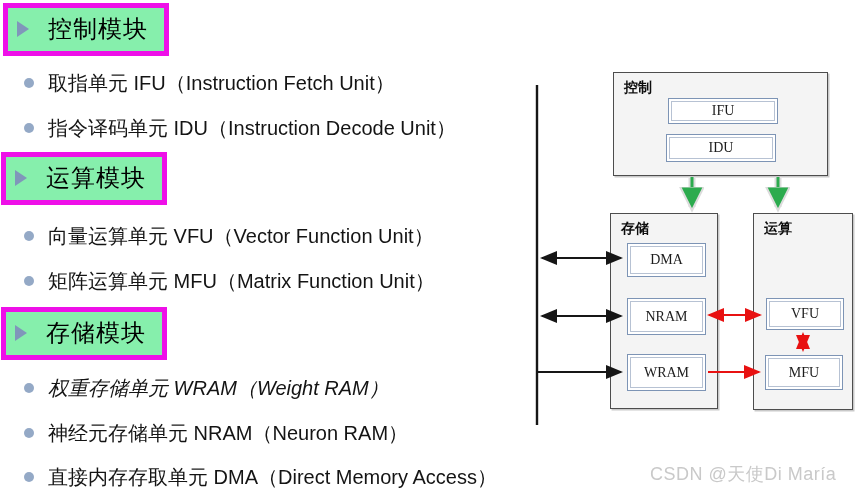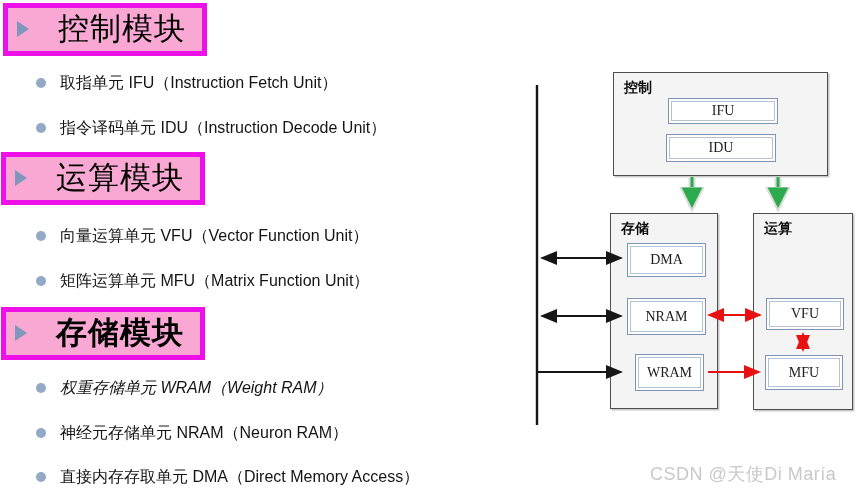--- a/index.html
+++ b/index.html
@@ -4,34 +4,34 @@
 <style>
   * { margin:0; padding:0; box-sizing:border-box; }
   html,body { background:#ffffff; }
   .screen {
     position:relative; width:867px; height:495px; background:#ffffff;
     font-family:"Liberation Sans", sans-serif; overflow:hidden;
   }
 
   
   .heading {
-    position:absolute; display:flex; align-items:center; gap:29px;
-    border:5px solid #ee10e8; background:#f9a8d4;
-    padding:2px 16px 4px 9px; font-size:31px; line-height:37px;
+    position:absolute; display:flex; align-items:center; gap:19px;
+    border:5px solid #ee10e8; background:#86efac;
+    padding:2px 16px 4px 9px; font-size:24px; line-height:37px;
     color:#000; letter-spacing:1px; white-space:nowrap;
   }
   .tri {
     width:0; height:0; flex:0 0 auto;
     border-left:12px solid #8096ba;
     border-top:8px solid transparent;
     border-bottom:8px solid transparent;
   }
   .bullet {
-    position:absolute; left:36px; display:flex; align-items:center; gap:14px;
-    height:26px; font-size:16px; color:#141414; white-space:nowrap;
+    position:absolute; left:24px; display:flex; align-items:center; gap:14px;
+    height:26px; font-size:20px; color:#141414; white-space:nowrap;
   }
   .dot { width:10px; height:10px; border-radius:50%; background:#94a9c6; flex:0 0 auto; }
 
   
   .module {
     position:absolute; background:#f4f4f4; border:1.5px solid #4d4d4d;
     box-shadow:1.5px 1.5px 0 #c9c9c9;
   }
   .module-label {
     position:absolute; top:6px; left:10px; font-size:14px; font-weight:bold; color:#0d0d0d;
@@ -75,21 +75,21 @@
   </div>
   <div class="bullet" style="top:223px;align-items:center;">
     <span class="dot"></span>
     <span>向量运算单元 VFU（Vector Function Unit）</span>
   </div>
   <div class="bullet" style="top:268px;">
     <span class="dot"></span>
     <span>矩阵运算单元 MFU（Matrix Function Unit）</span>
   </div>
 
-  <div class="heading" style="left:1px; top:307px;font-weight:bold;">
+  <div class="heading" style="left:1px; top:307px;">
     <span class="tri"></span>
     <span>存储模块</span>
   </div>
   <div class="bullet" style="top:375px;font-style:italic;">
     <span class="dot"></span>
     <span>权重存储单元 WRAM（Weight RAM）</span>
   </div>
   <div class="bullet" style="top:420px;">
     <span class="dot"></span>
     <span>神经元存储单元 NRAM（Neuron RAM）</span>
@@ -110,21 +110,21 @@
   </div>
 
   <div class="module" style="left:610px; top:213px; width:108px; height:196px;">
     <span class="module-label">存储</span>
     <div class="unit" style="left:16px; top:29px; width:79px; height:34px;">
       <div class="unit-inner">DMA</div>
     </div>
     <div class="unit" style="left:16px; top:84px; width:79px; height:37px;">
       <div class="unit-inner">NRAM</div>
     </div>
-    <div class="unit" style="left:24px; top:140px; width:69px; height:37px;">
+    <div class="unit" style="left:16px; top:140px; width:79px; height:37px;">
       <div class="unit-inner">WRAM</div>
     </div>
   </div>
 
   <div class="module" style="left:753px; top:213px; width:100px; height:197px;">
     <span class="module-label">运算</span>
     <div class="unit" style="left:12px; top:84px; width:78px; height:32px;">
       <div class="unit-inner">VFU</div>
     </div>
     <div class="unit" style="left:11px; top:141px; width:78px; height:35px;">

